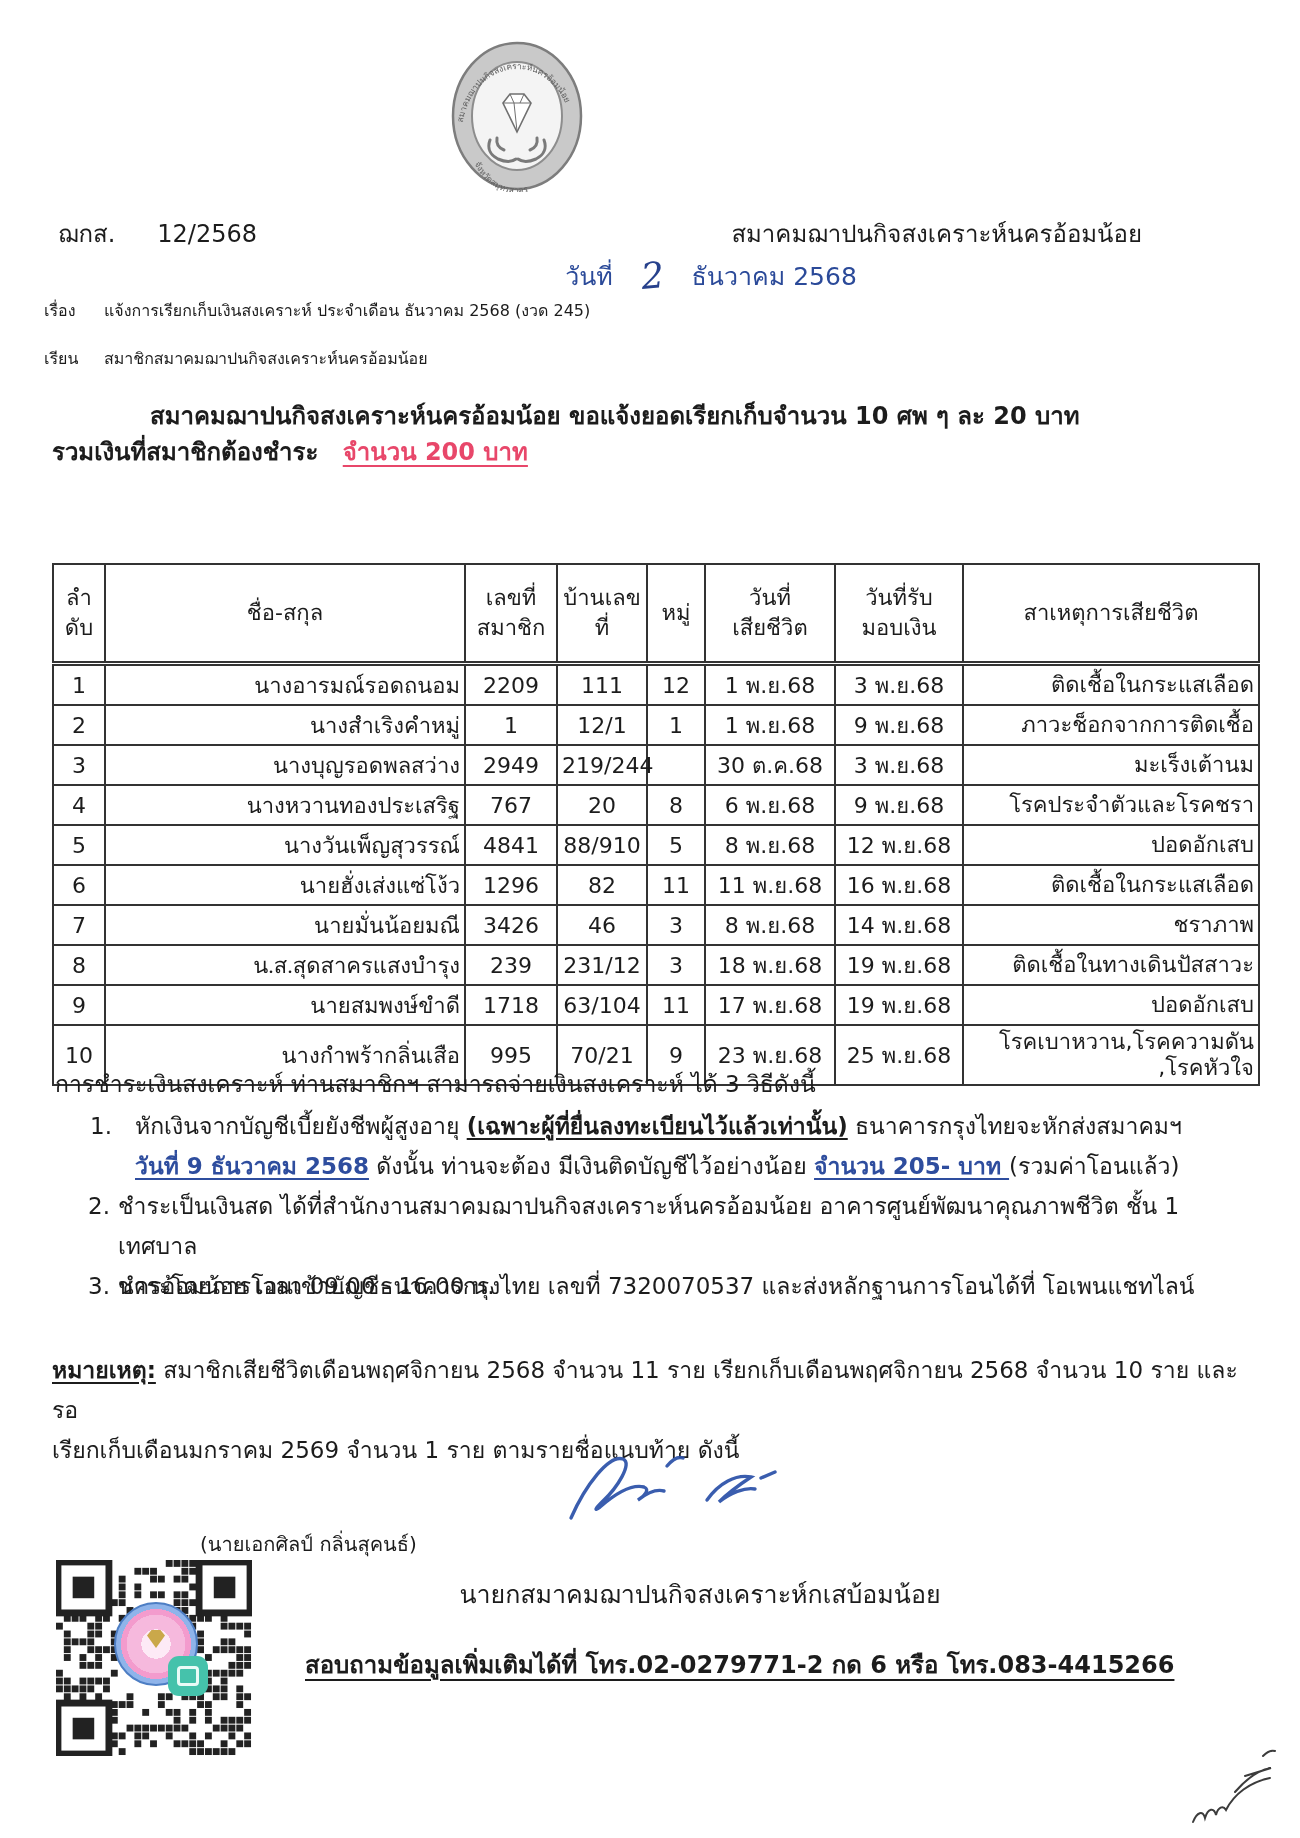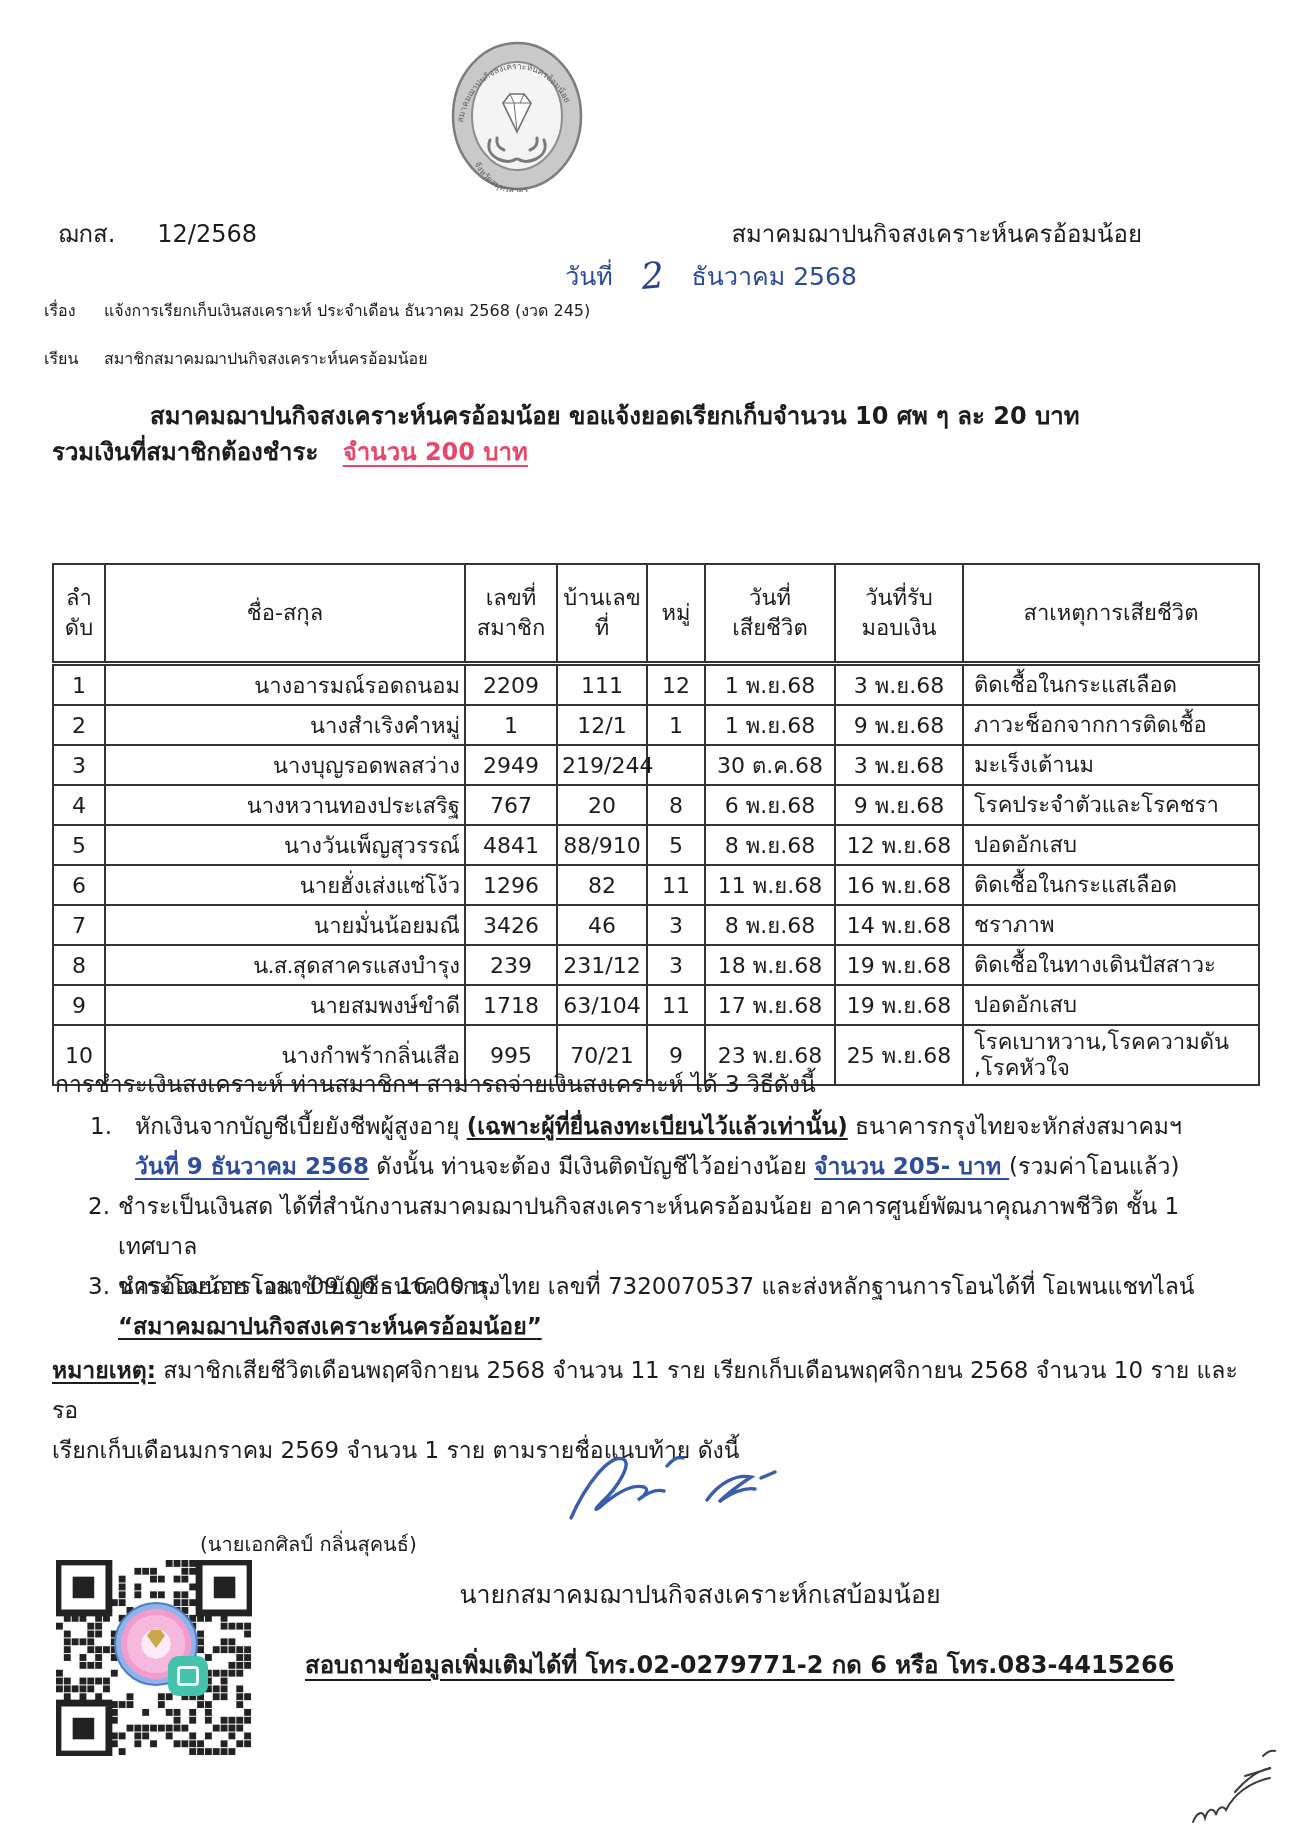--- a/index.html
+++ b/index.html
@@ -20,21 +20,21 @@
   .red-amt{color:#e8476a;text-decoration:underline;text-underline-offset:5px;text-decoration-thickness:2px;margin-left:16px;}
   
   table.roster{position:absolute;left:52px;top:563px;width:1206px;border-collapse:collapse;
                font-size:22px;table-layout:fixed;}
   .roster th,.roster td{border:2px solid #333;padding:0 4px;}
   .roster th{height:96px;font-weight:normal;white-space:pre-line;text-align:center;line-height:1.35;border-bottom:5px double #333;}
   .roster td{height:38px;text-align:center;}
   .roster tr.tall td{height:58px;}
   td.c-name{text-align:right;padding-left:9px;font-family:Liberation Serif, serif;}
   td.c-name .fn{display:inline-block;width:186px;}
-  td.c-cause{text-align:left;padding-left:10px;white-space:pre-line;line-height:1.2;}
+  td.c-cause{text-align:right;padding-left:10px;white-space:pre-line;line-height:1.2;}
   
   .pay-head{left:55px;top:1066px;font-size:23px;}
   .pay-item{display:flex;font-size:23px;line-height:40px;}
   .pay-no{flex:0 0 30px;}
   .pay-no-wide{flex:0 0 45px;}
   .u-black{font-weight:bold;text-decoration:underline;text-underline-offset:4px;}
   .u-blue{color:#2e4d9e;font-weight:bold;text-decoration:underline;text-underline-offset:4px;}
   .prewrap{white-space:pre-line;}
   .note{left:52px;top:1350px;width:1200px;font-size:23px;line-height:40px;}
   .note .nlabel{font-weight:bold;text-decoration:underline;text-underline-offset:4px;}
@@ -260,21 +260,20 @@
   <div class="abs pay-item" style="left:88px;top:1186px;width:1165px;">
     <span class="pay-no">2.</span>
     <span class="prewrap">ชำระเป็นเงินสด ได้ที่สำนักงานสมาคมฌาปนกิจสงเคราะห์นครอ้อมน้อย อาคารศูนย์พัฒนาคุณภาพชีวิต ชั้น 1 เทศบาล
 นครอ้อมน้อย เวลา 09.00 - 16.00 น.</span>
   </div>
 
   <div class="abs pay-item" style="left:88px;top:1266px;width:1165px;">
     <span class="pay-no">3.</span>
     <span>
       <span>ชำระโดยการโอนเข้าบัญชีธนาคารกรุงไทย เลขที่ 7320070537 และส่งหลักฐานการโอนได้ที่ โอเพนแชทไลน์</span><br>
-      <span class="u-black">“สมาคมฌาปนกิจสงเคราะห์นครอ้อมน้อย”</span>
     </span>
   </div>
 
   <div class="abs note">
     <span class="nlabel">หมายเหตุ:</span><span class="ntext"> สมาชิกเสียชีวิตเดือนพฤศจิกายน 2568  จำนวน  11 ราย เรียกเก็บเดือนพฤศจิกายน 2568 จำนวน 10 ราย  และรอ
 เรียกเก็บเดือนมกราคม  2569  จำนวน 1 ราย ตามรายชื่อแนบท้าย ดังนี้</span>
   </div>
 
   <svg class="abs" style="left:555px;top:1438px;" width="270" height="90" viewBox="0 0 270 90">
     <g stroke="#2a50a8" stroke-width="3.4" fill="none" stroke-linecap="round" opacity="0.92">

